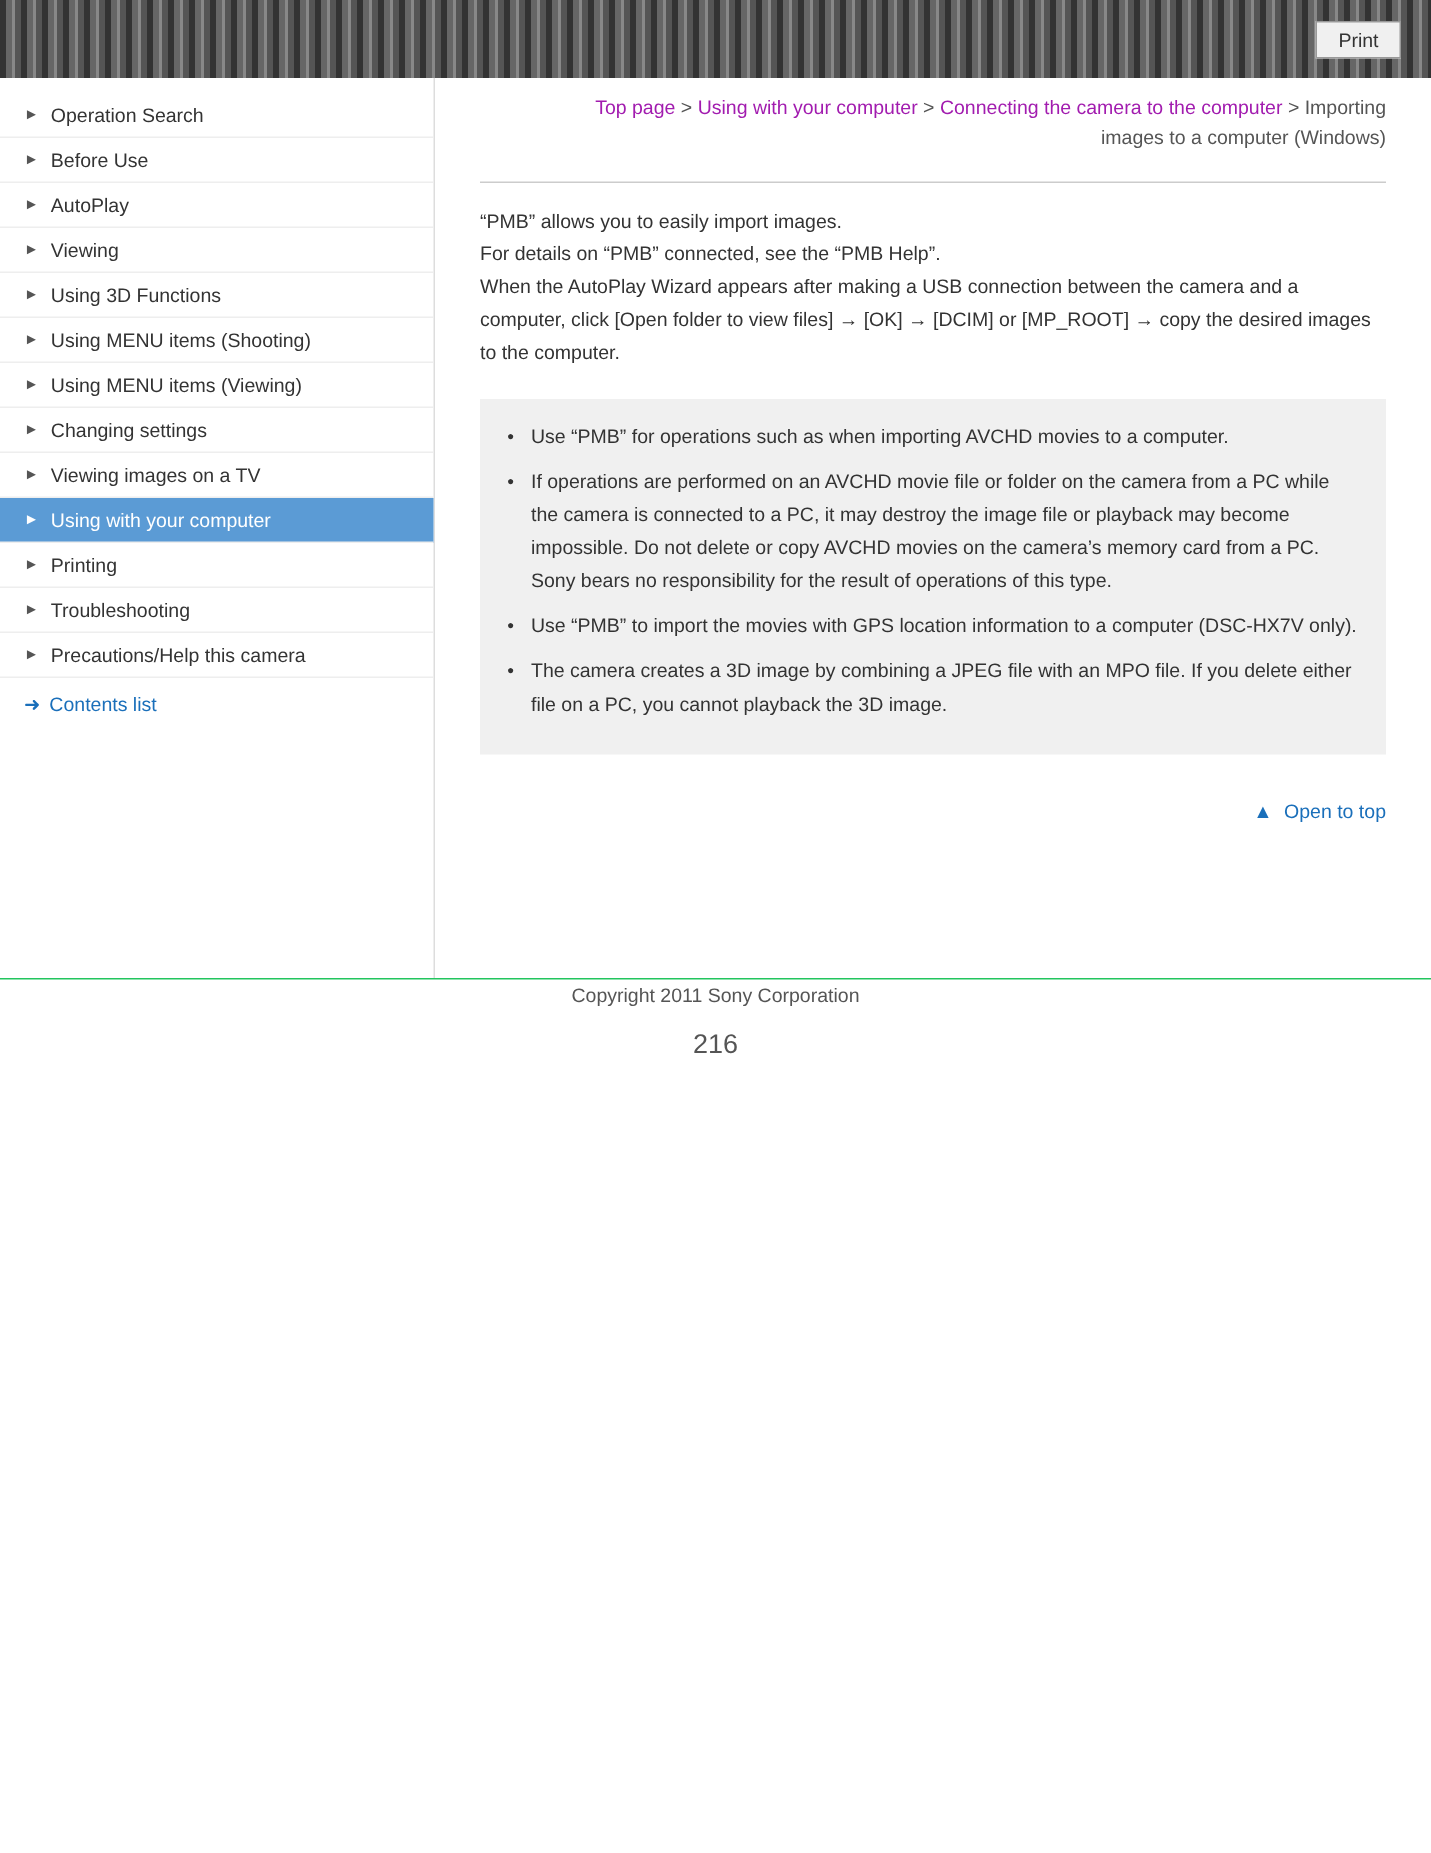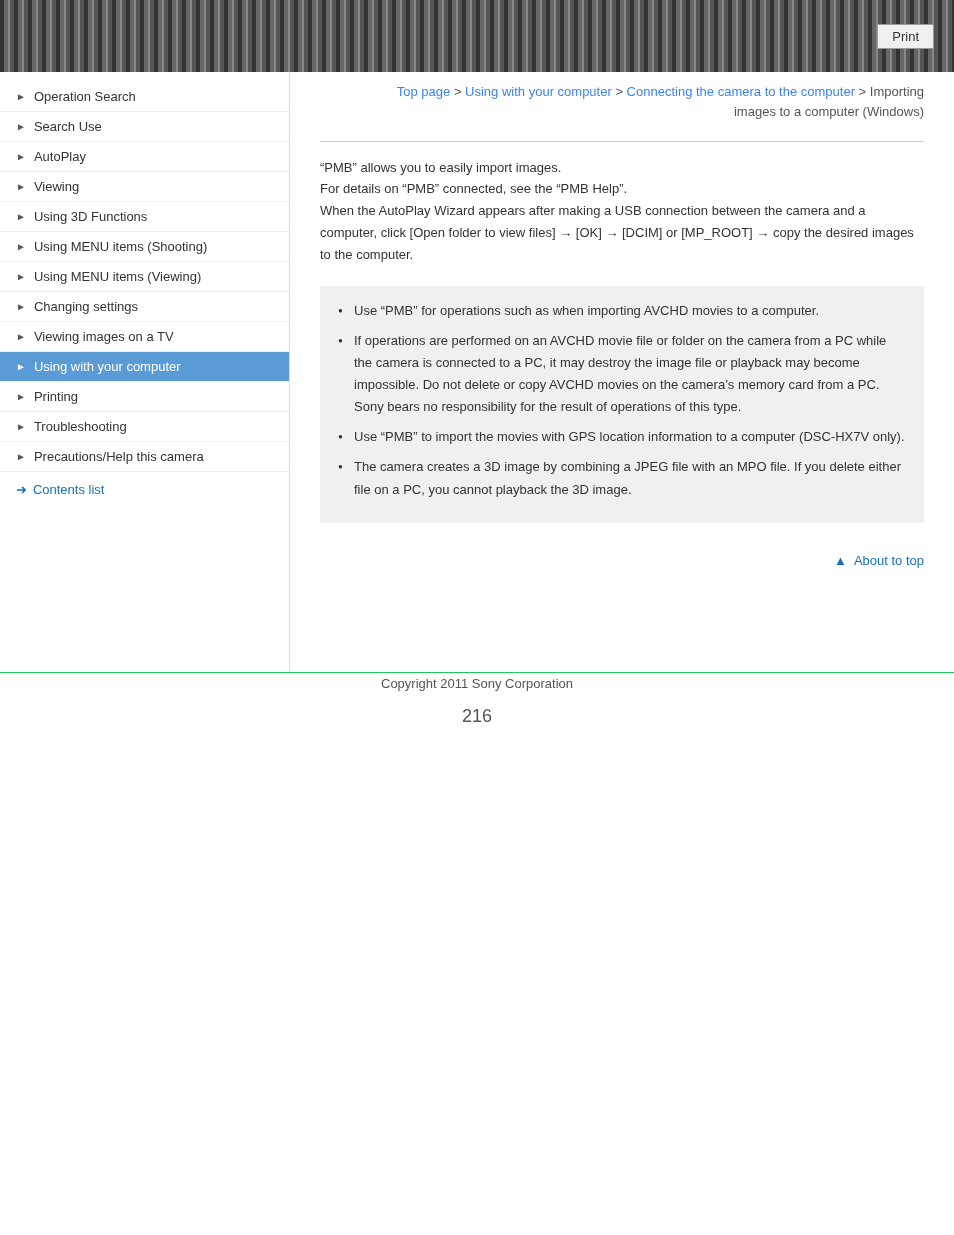--- a/index.html
+++ b/index.html
@@ -7,21 +7,21 @@
 
     
     .header-bar {
       background: repeating-linear-gradient(
         90deg,
         #333 0px, #333 4px,
         #666 4px, #666 8px,
         #888 8px, #888 10px,
         #555 10px, #555 14px
       );
-      height: 72px;
+      height: 52px;
       position: relative;
       display: flex;
       align-items: center;
       justify-content: flex-end;
       padding-right: 20px;
     }
     .print-button {
       background: #f0f0f0;
       border: 1px solid #999;
       padding: 4px 14px;
@@ -84,21 +84,21 @@
 
     
     .breadcrumb {
       color: #1a6fba;
       font-size: 13px;
       text-align: right;
       margin-bottom: 20px;
       line-height: 1.5;
     }
     .breadcrumb a {
-      color: #3b82f6;
+      color: #a21caf;
       text-decoration: none;
     }
     .breadcrumb span { color: #555; }
 
     
     .intro-text {
       line-height: 1.6;
     }
 
     
@@ -174,21 +174,21 @@
 
 <div class="main-layout">
 
   <div class="sidebar">
     <div class="sidebar-item">
       <span class="arrow">►</span>
       <span>Operation Search</span>
     </div>
     <div class="sidebar-item">
       <span class="arrow">►</span>
-      <span>Search Use</span>
+      <span>Before Use</span>
     </div>
     <div class="sidebar-item">
       <span class="arrow">►</span>
       <span>AutoPlay</span>
     </div>
     <div class="sidebar-item">
       <span class="arrow">►</span>
       <span>Viewing</span>
     </div>
     <div class="sidebar-item">
@@ -258,21 +258,21 @@
         <li>Use “PMB” for operations such as when importing AVCHD movies to a computer.</li>
         <li>If operations are performed on an AVCHD movie file or folder on the camera from a PC while the camera is connected to a PC, it may destroy the image file or playback may become impossible. Do not delete or copy AVCHD movies on the camera’s memory card from a PC. Sony bears no responsibility for the result of operations of this type.</li>
         <li>Use “PMB” to import the movies with GPS location information to a computer (DSC-HX7V only).</li>
         <li>The camera creates a 3D image by combining a JPEG file with an MPO file. If you delete either file on a PC, you cannot playback the 3D image.</li>
       </ul>
     </div>
 
     <div class="back-to-top-row">
       <a class="back-to-top">
         <span class="triangle">▲</span>
-        <span>About to top</span>
+        <span>Open to top</span>
       </a>
     </div>
 
   </div>
 </div>
 
 <div class="footer">
   <span>Copyright 2011 Sony Corporation</span>
 </div>
 

